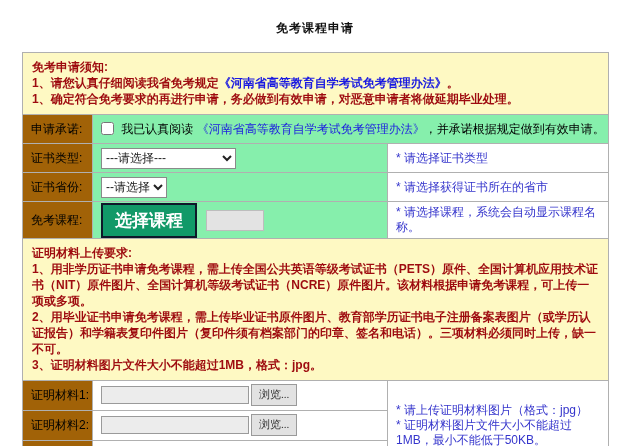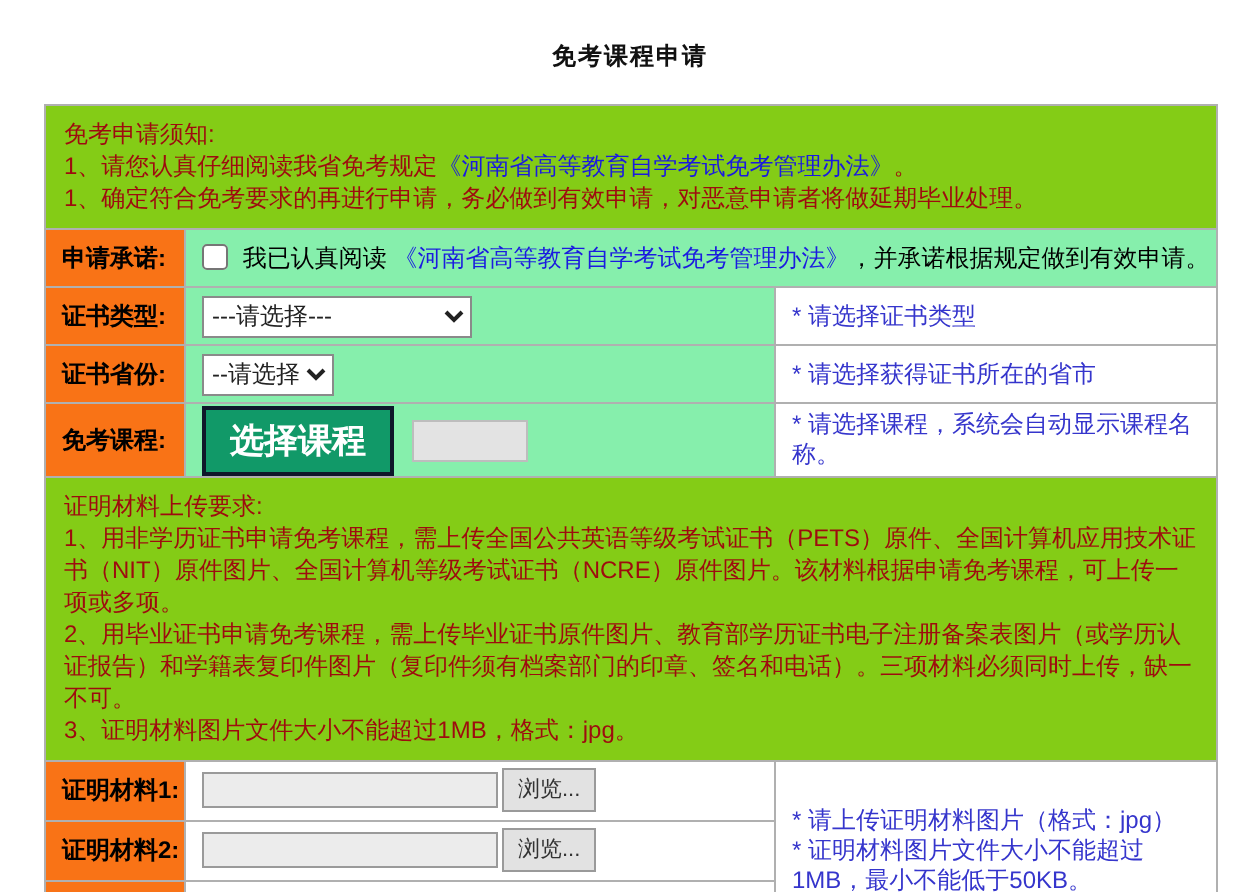--- a/index.html
+++ b/index.html
@@ -18,30 +18,30 @@
     border-collapse: collapse;
     margin: 15px 0 0 22px;
     width: 586px;
     table-layout: fixed;
   }
   table.app-table td {
     border: 1px solid #b0b0b0;
     vertical-align: middle;
   }
   .section-cell {
-    background: #84cc16;
+    background: #fef9c3;
     padding: 6px 9px 7px 9px;
     color: #9e0b0f;
-    font-weight: normal;
+    font-weight: bold;
     line-height: 16px;
   }
   .section-cell .req-line { line-height: 16px; }
   td.label-cell {
-    width: 70px; padding-left: 8px; font-weight: bold;
-    background: #f97316; height: 29px;
+    width: 70px; padding-left: 8px; font-weight: normal;
+    background: #a16207; height: 29px;
   }
   td.content-cell { padding-left: 8px; background: #86efac; }
   td.hint-cell {
     width: 221px; padding: 3px 4px 3px 8px; background: #fff;
     color: #3535cc; line-height: 15px;
   }
   .link-text { color: #1a1ae0; cursor: pointer; }
   .dark-red { color: #9e0b0f; }
   .promise-row input[type="checkbox"] {
     width: 13px; height: 13px; vertical-align: -2px; margin-right: 4px;
@@ -69,21 +69,21 @@
   }
   .file-input { display: inline-flex; align-items: center; }
   .file-text {
     display: inline-block; width: 148px; height: 18px;
     background: #ececec; border: 1px solid #9a9a9a;
   }
   .browse-btn {
     display: inline-block; margin-left: 2px;
     background: #e2e2e2; border: 1px solid #9a9a9a;
     font-size: 11px; color: #333; padding: 2px 7px 3px 7px;
-    font-family: Liberation Sans, sans-serif;
+    font-family: Liberation Serif, serif;
     cursor: pointer;
   }
   td.material-cell { height: 26px; padding: 3px 0 3px 8px; background: #fff; }
 </style>
 </head>
 <body>
 
 <div class="page-title">免考课程申请</div>
 
 <table class="app-table">

